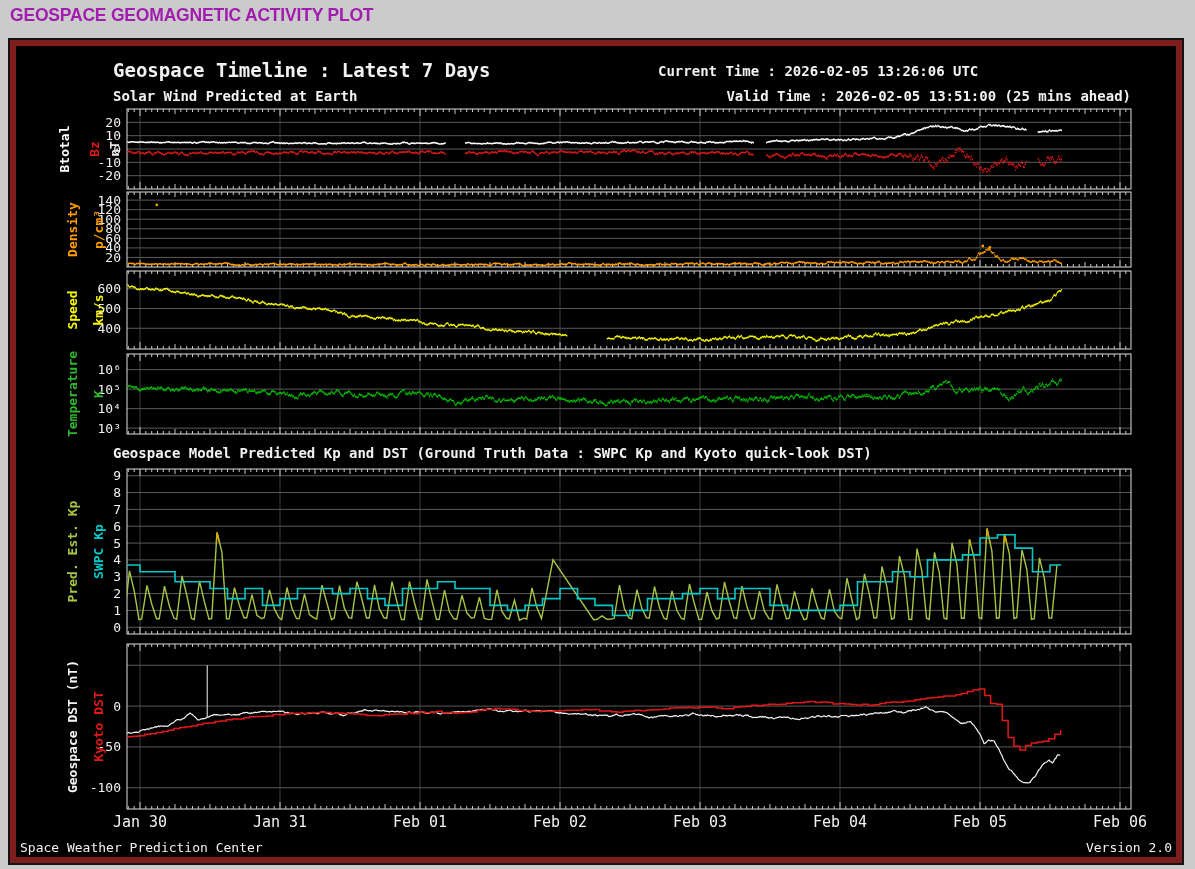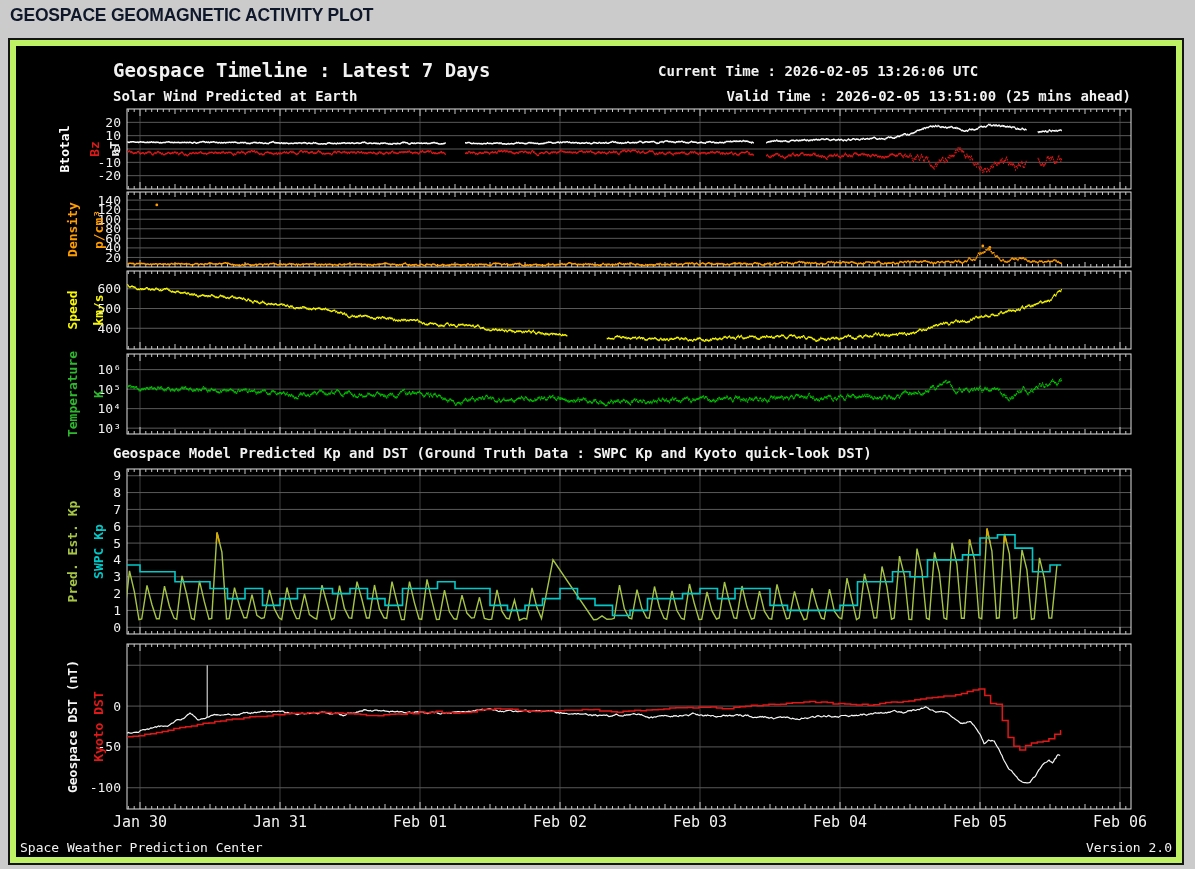--- a/index.html
+++ b/index.html
@@ -5,26 +5,26 @@
   html,body{margin:0;padding:0;}
   body{
     width:1195px;height:869px;overflow:hidden;
     background:#cbcbcb;
     font-family:"Liberation Sans",sans-serif;
     position:relative;
   }
   .page-header{
     position:absolute;left:10px;top:5px;
     font-size:17.5px;font-weight:bold;letter-spacing:-0.2px;
-    color:#0f172a;
+    color:#a21caf;
   }
   .plot-frame{
     position:absolute;left:8px;top:38px;
     width:1176px;height:827px;box-sizing:border-box;
-    background:#bef264;border:2px solid #141414;
+    background:#7f1d1d;border:2px solid #141414;
     padding:6px;
   }
   .plot-black{
     width:1160px;height:811px;background:#000000;
   }
   svg{display:block;}
   text{font-family:"DejaVu Sans Mono","Liberation Mono",monospace;}
 </style>
 </head>
 <body>

